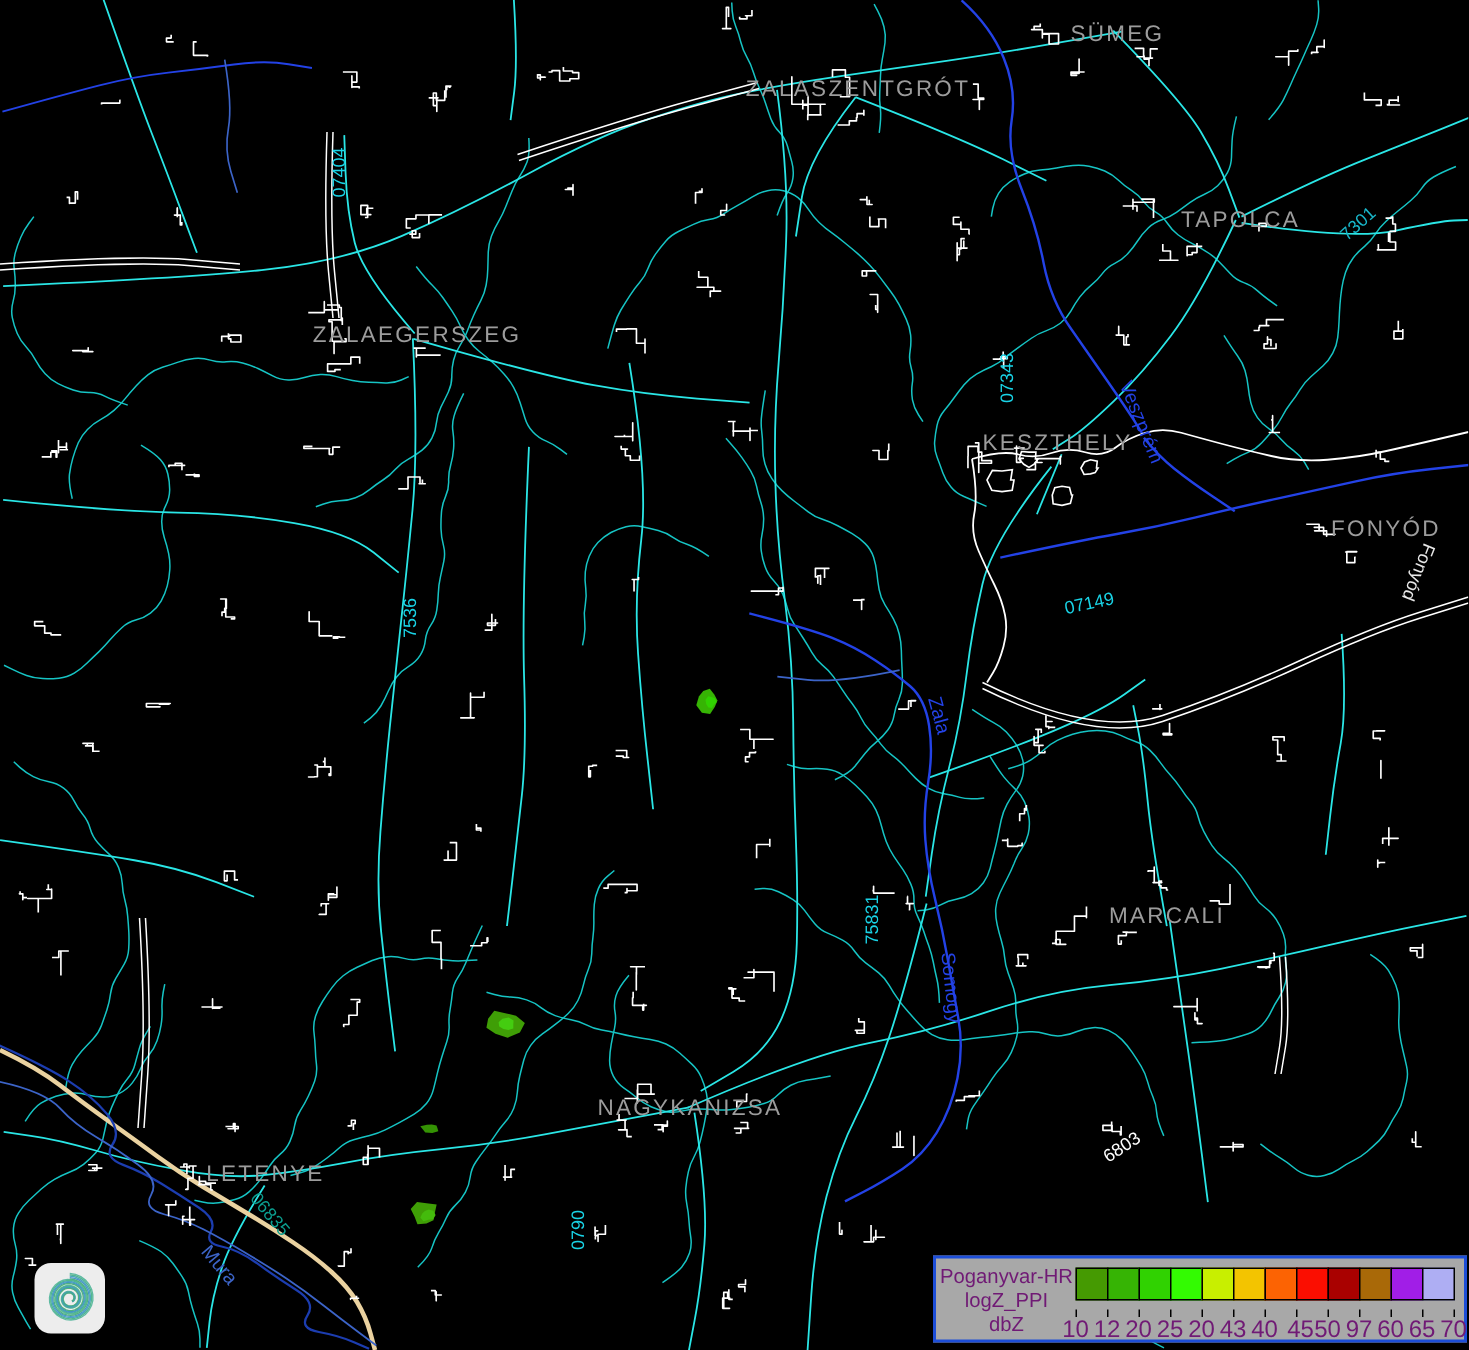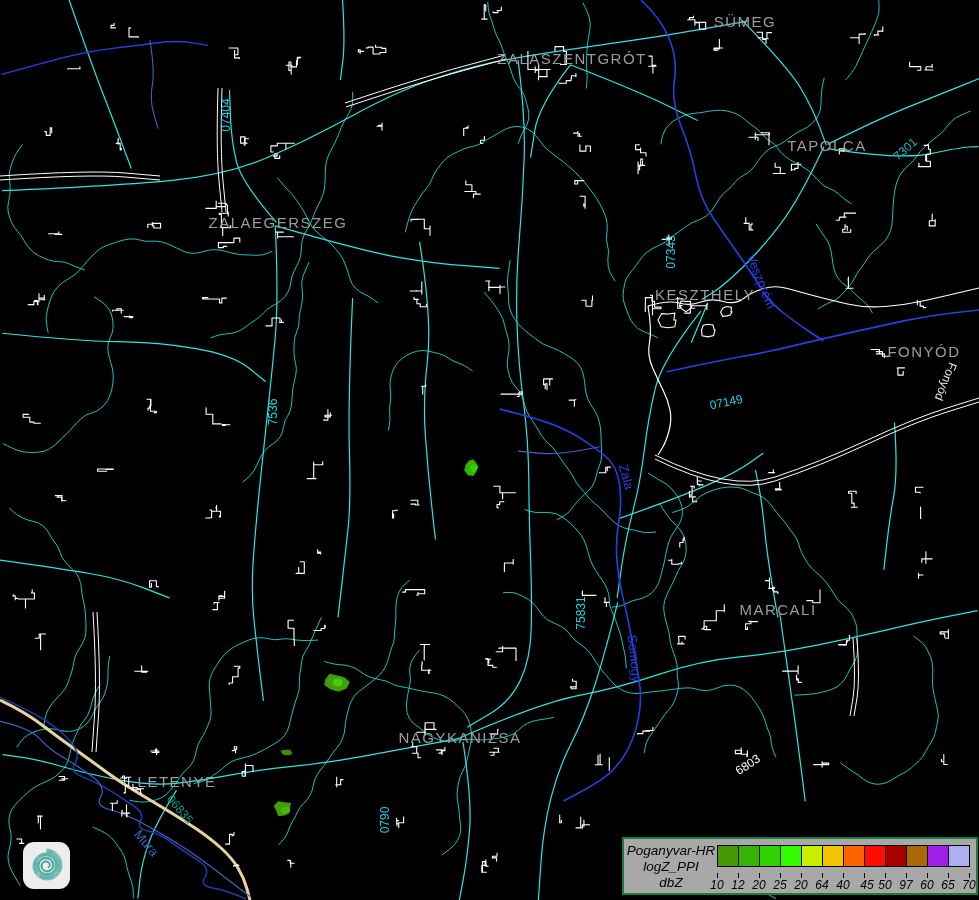--- a/index.html
+++ b/index.html
@@ -2,26 +2,26 @@
 <html><head>
 <meta charset="utf-8">
 <style>
   html,body{margin:0;padding:0;background:#000;}
   #app{position:relative;width:979px;height:900px;background:#000;overflow:hidden;
        font-family:"Liberation Sans",sans-serif;}
   #mapsvg{position:absolute;left:0;top:0;}
   #title{position:absolute;left:8px;top:7px;color:#fff;font-size:13.5px;letter-spacing:.3px;
          text-shadow:0 0 2px #000;white-space:nowrap;}
   #legend{position:absolute;left:622px;top:837px;width:356px;height:58px;background:#a8a8a8;
-          border:2px solid #15803d;box-sizing:border-box;color:#000000;font-style:italic;}
+          border:2px solid #1d4ed8;box-sizing:border-box;color:#701a75;}
   #legend .ltxt{position:absolute;left:2px;width:90px;text-align:center;font-size:13.5px;line-height:15px;}
   #cells{position:absolute;left:93px;top:6px;height:22px;}
   .cell{position:absolute;top:0;width:22px;height:22px;border:1px solid #000;box-sizing:border-box;}
   .tickmark{position:absolute;top:28px;width:1px;height:5px;background:#000;}
-  .ticklab{position:absolute;top:33px;width:26px;margin-left:-13px;text-align:center;font-size:12px;}
+  .ticklab{position:absolute;top:33px;width:26px;margin-left:-13px;text-align:center;font-size:16px;}
   #logo{position:absolute;left:23px;top:842px;width:47px;height:47px;background:#ededed;
         border-radius:11px;}
 </style>
 </head>
 <body>
 
 <div id="app">
   <svg id="mapsvg" width="979" height="900" viewBox="0 0 979 900">
     <g id="g-streams">
         <path d="M318.2643654416315,640.0805254466832Q307.28766869641794,640.7961570304028 301.8,640.5Q296.3025551002287,640.2240737507856 290.9,639.2Q285.5049285647542,638.1237734864382 280.1,639.3Q274.7442936828091,640.4060392328985 269.4,638.9Q264.14550320209077,637.4622932612097 258.7,637.8Q253.16299751629302,638.0824294248223 248.1,640.3Q243.1169497001127,642.5631574097616 238.1,644.8Q233.0752771975983,647.0536822512747 228.8,650.5Q224.51082801013538,653.956595412786 221.3,658.4Q218.03238281880692,662.846463122879 215.1,667.5Q212.08920851425896,672.1027409485366 210.4,677.3Q208.67511177686282,682.5595063885617 209.3,688.0Q209.96922903312736,693.4831166217693 210.2,699.0Q210.34076568276947,704.4768403093091 211.0,709.9Q211.6047582227678,715.4039773020821 209.8,720.6Q207.92136944116172,725.7689494237783 205.6,730.7Q203.2080812803439,735.7080094755686 200.3,740.3Q197.30211811023148,744.9880740784297 196.4,750.4Q195.57033741435276,755.8508976350093 193.3,760.9Q191.0747491027644,765.8903042774714 186.8,769.4Q182.5489776068368,772.8409316160091 179.6,777.5Q176.73751564110339,782.1804663914053 173.4,786.6Q170.0896172568955,790.9443380856536 166.0,794.6Q161.88200213156702,798.2679337841121 156.6,799.7Q151.27885295564823,801.1959412214682 145.8,801.9Q140.3582253185076,802.5149908835053 135.0,801.3L129.62422059888726,800.1105901932774" fill="none" stroke="#16c4c4" stroke-width="1"></path>
@@ -350,21 +350,21 @@
         <div class="ticklab" style="left: 0px;">10</div>
         <div class="tickmark" style="left: 21px;"></div>
         <div class="ticklab" style="left: 21px;">12</div>
         <div class="tickmark" style="left: 42px;"></div>
         <div class="ticklab" style="left: 42px;">20</div>
         <div class="tickmark" style="left: 63px;"></div>
         <div class="ticklab" style="left: 63px;">25</div>
         <div class="tickmark" style="left: 84px;"></div>
         <div class="ticklab" style="left: 84px;">20</div>
         <div class="tickmark" style="left: 105px;"></div>
-        <div class="ticklab" style="left: 105px;">64</div>
+        <div class="ticklab" style="left: 105px;">43</div>
         <div class="tickmark" style="left: 126px;"></div>
         <div class="ticklab" style="left: 126px;">40</div>
         <div class="tickmark" style="left: 147px;"></div>
         <div class="ticklab" style="left: 150px;">45</div>
         <div class="tickmark" style="left: 168px;"></div>
         <div class="ticklab" style="left: 168px;">50</div>
         <div class="tickmark" style="left: 189px;"></div>
         <div class="ticklab" style="left: 189px;">97</div>
         <div class="tickmark" style="left: 210px;"></div>
         <div class="ticklab" style="left: 210px;">60</div>

